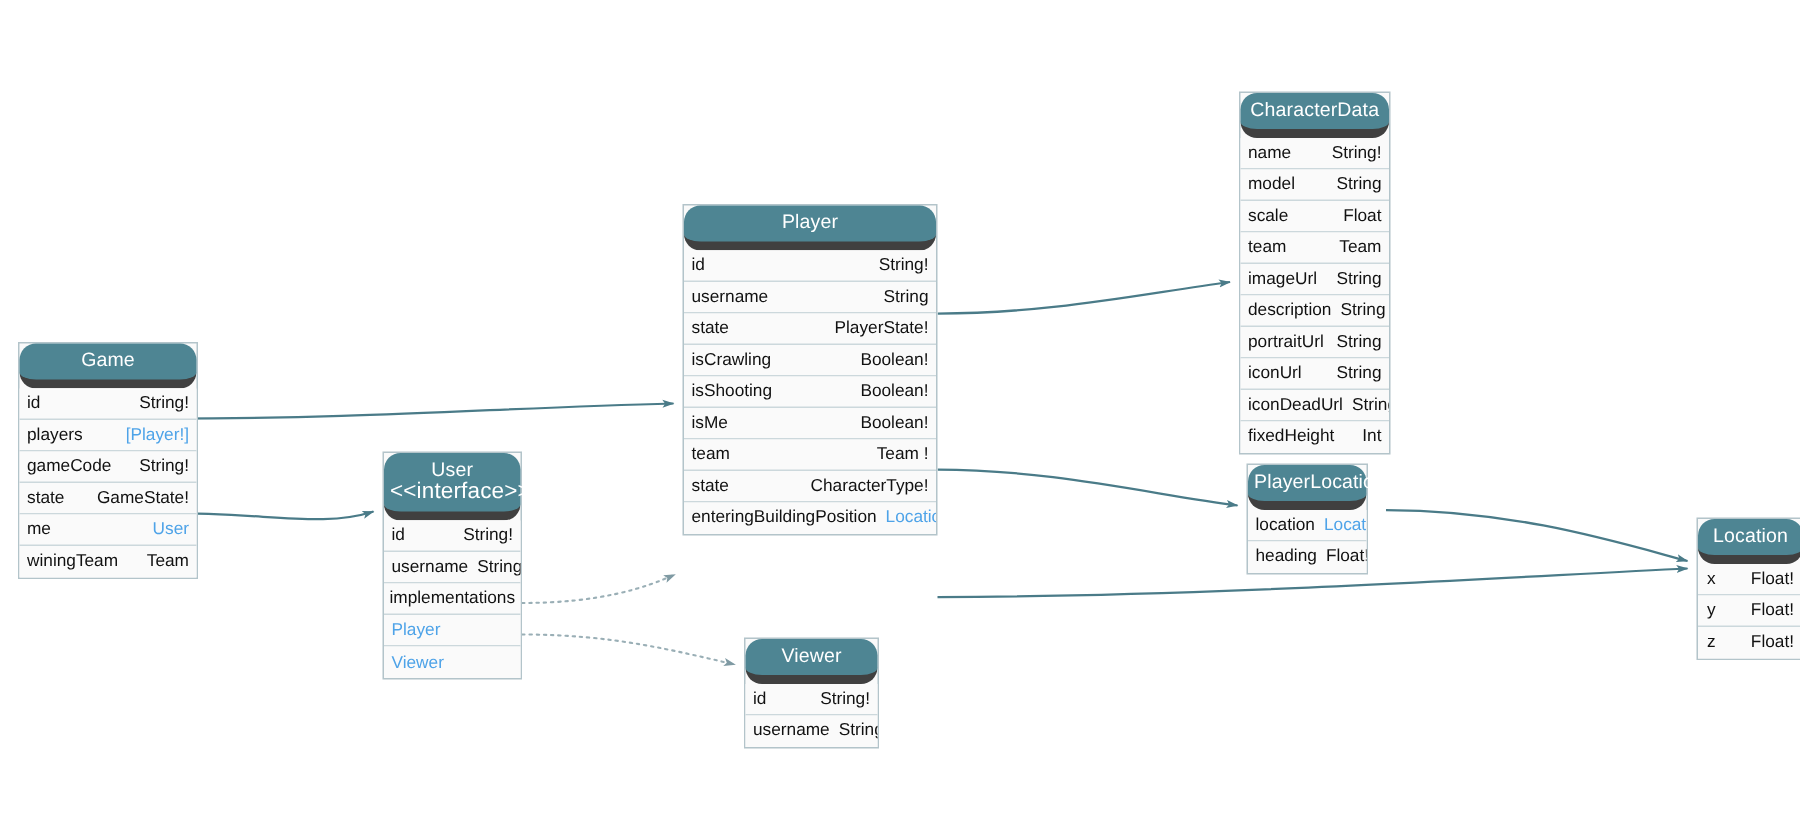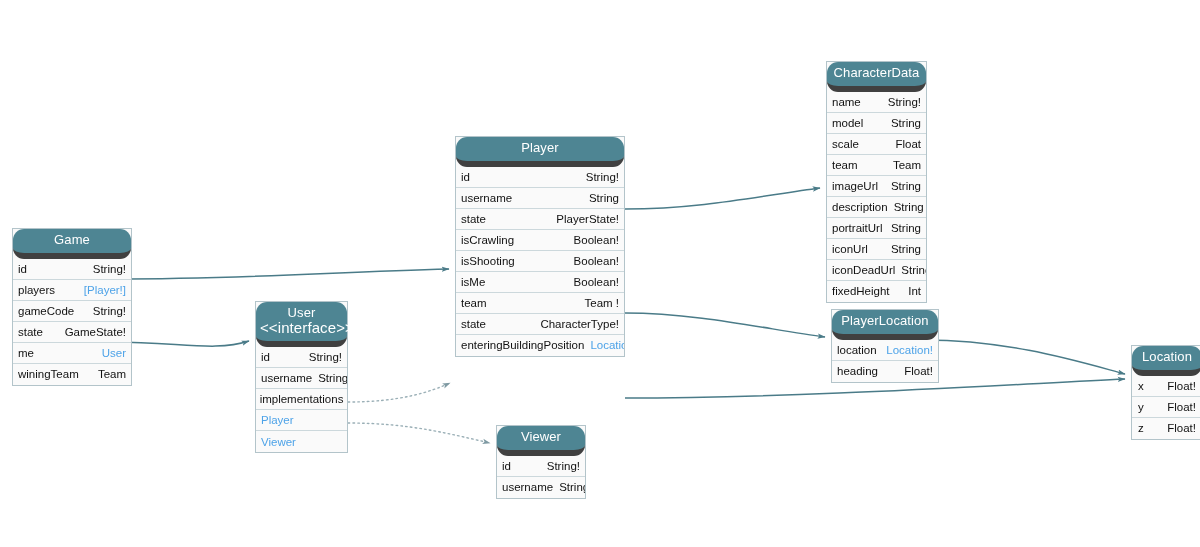--- a/index.html
+++ b/index.html
@@ -91,21 +91,21 @@
 
   .row.single-left .fname { padding-right: 0; }
   .row.single-left { justify-content: flex-start; }
 
   
   #ent-game           { left: 12px;   top: 228px; width: 120px; }
   #ent-user           { left: 255px;  top: 301px; width: 93px;  }
   #ent-player         { left: 455px;  top: 136px; width: 170px; }
   #ent-viewer         { left: 496px;  top: 425px; width: 90px;  }
   #ent-characterdata  { left: 826px;  top: 61px;  width: 101px; }
-  #ent-playerlocation { left: 831px;  top: 309px; width: 108px;  }
+  #ent-playerlocation { left: 831px;  top: 309px; width: 81px;  }
   #ent-location       { left: 1131px; top: 345px; width: 72px;  }
 
   #ent-location .row { padding: 0 6px; }
 </style>
 </head>
 <body>
 
 <div id="canvas">
 
   <svg id="edge-layer" viewBox="0 0 1200 547" xmlns="http://www.w3.org/2000/svg">

